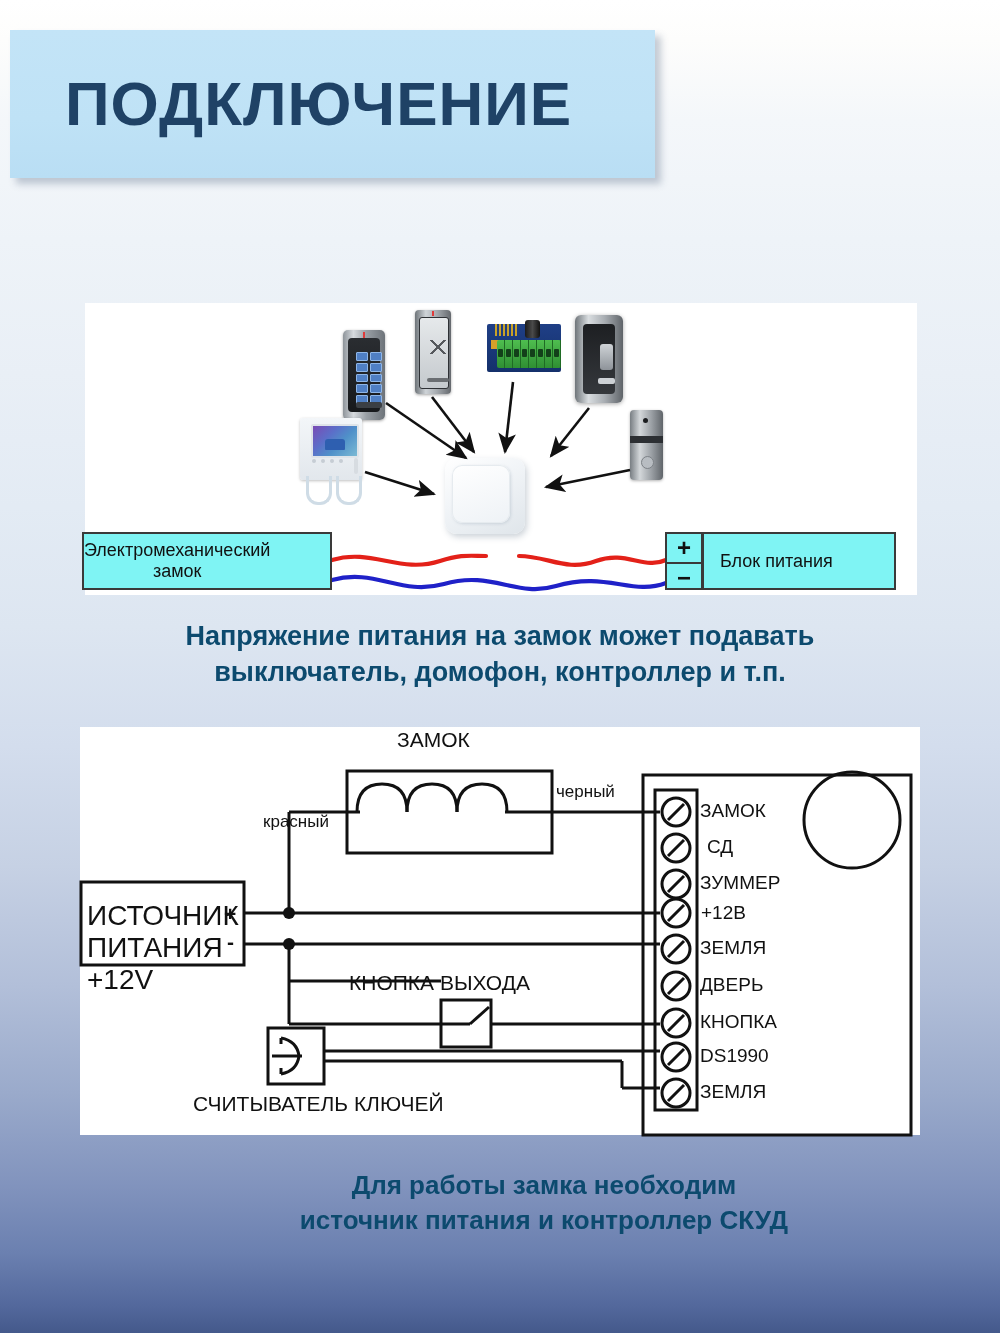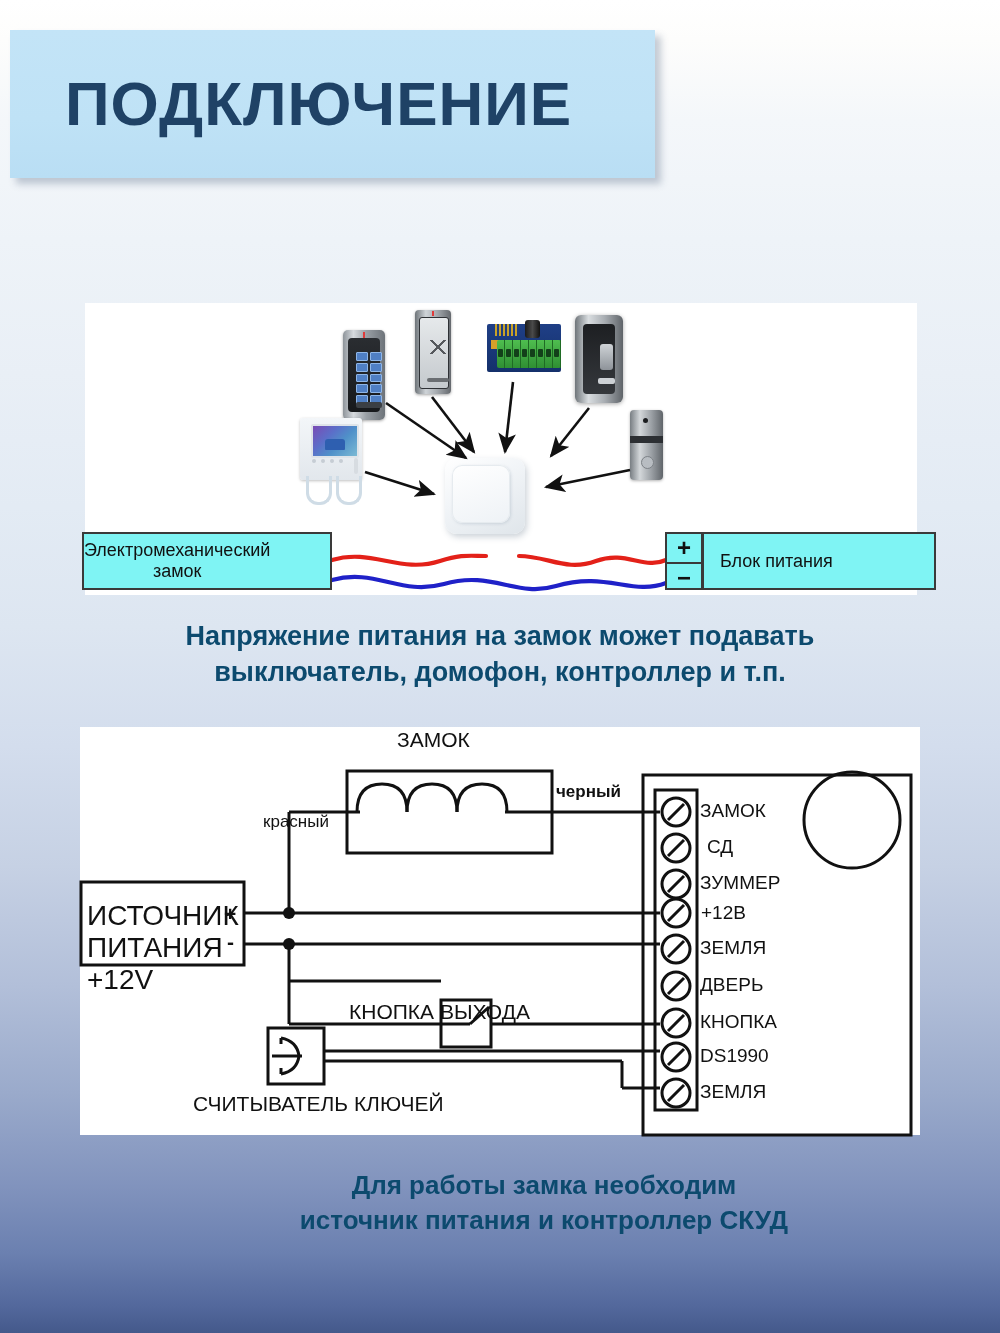--- a/index.html
+++ b/index.html
@@ -34,21 +34,21 @@
   #panel-top{left:85px;top:303px;width:832px;height:292px;}
   #panel-bottom{left:80px;top:727px;width:840px;height:408px;}
 
   
   .cyan-box{
     position:absolute;background:#7ff4f4;border:2px solid #3a3a3a;
     box-sizing:border-box;display:flex;align-items:center;justify-content:flex-start;
     text-align:center;color:#111;font-size:18px;line-height:1.15;
   }
   #lock-label-box{left:82px;top:532px;width:250px;height:58px;}
-  #psu-label-box{left:702px;top:532px;width:234px;height:58px;justify-content:flex-start;padding-left:16px;}
+  #psu-label-box{left:702px;top:532px;width:194px;height:58px;justify-content:flex-start;padding-left:16px;}
   #psu-term-box{
     position:absolute;left:665px;top:532px;width:38px;height:58px;
     background:#7ff4f4;border:2px solid #3a3a3a;box-sizing:border-box;
     display:flex;flex-direction:column;
   }
   .psu-term{
     flex:1;display:flex;align-items:center;justify-content:center;
     font-size:24px;font-weight:bold;color:#111;
   }
   .psu-term.top{border-bottom:2px solid #3a3a3a;}
@@ -362,31 +362,31 @@
     <line x1="668" y1="1031" x2="684" y2="1015" stroke="#111" stroke-width="3"></line>
     <circle cx="676" cy="1057" r="14" fill="#fff" stroke="#111" stroke-width="3"></circle>
     <line x1="668" y1="1065" x2="684" y2="1049" stroke="#111" stroke-width="3"></line>
     <circle cx="676" cy="1093" r="14" fill="#fff" stroke="#111" stroke-width="3"></circle>
     <line x1="668" y1="1101" x2="684" y2="1085" stroke="#111" stroke-width="3"></line>
   </g>
 </svg>
 
 <div class="dlabel big" style="left:397px;top:728px;font-weight:normal;">ЗАМОК</div>
 <div class="dlabel" style="left:263px;top:812px;">красный</div>
-<div class="dlabel" style="left:556px;top:782px;font-weight:bold;">черный</div>
+<div class="dlabel" style="left:556px;top:782px;">черный</div>
 
 <div class="dlabel" style="left:87px;top:900px;font-size:28px;line-height:1.15;">
   <span>ИСТОЧНИК</span><br>
   <span>ПИТАНИЯ</span><br>
   <span>+12V</span>
 </div>
 <div class="dlabel" style="left:224px;top:902px;font-size:21px;font-weight:bold;">+</div>
 <div class="dlabel" style="left:227px;top:930px;font-size:21px;font-weight:bold;">-</div>
 
-<div class="dlabel big" style="left:349px;top:1000px;">КНОПКА ВЫХОДА</div>
+<div class="dlabel big" style="left:349px;top:971px;">КНОПКА ВЫХОДА</div>
 <div class="dlabel big" style="left:193px;top:1092px;">СЧИТЫВАТЕЛЬ КЛЮЧЕЙ</div>
 
 <div class="term-label" style="left:700px;top:800px;">ЗАМОК</div>
 <div class="term-label" style="left:707px;top:836px;">СД</div>
 <div class="term-label" style="left:700px;top:872px;">ЗУММЕР</div>
 <div class="term-label" style="left:701px;top:902px;">+12В</div>
 <div class="term-label" style="left:700px;top:937px;">ЗЕМЛЯ</div>
 <div class="term-label" style="left:700px;top:974px;">ДВЕРЬ</div>
 <div class="term-label" style="left:700px;top:1011px;">КНОПКА</div>
 <div class="term-label" style="left:700px;top:1045px;">DS1990</div>

